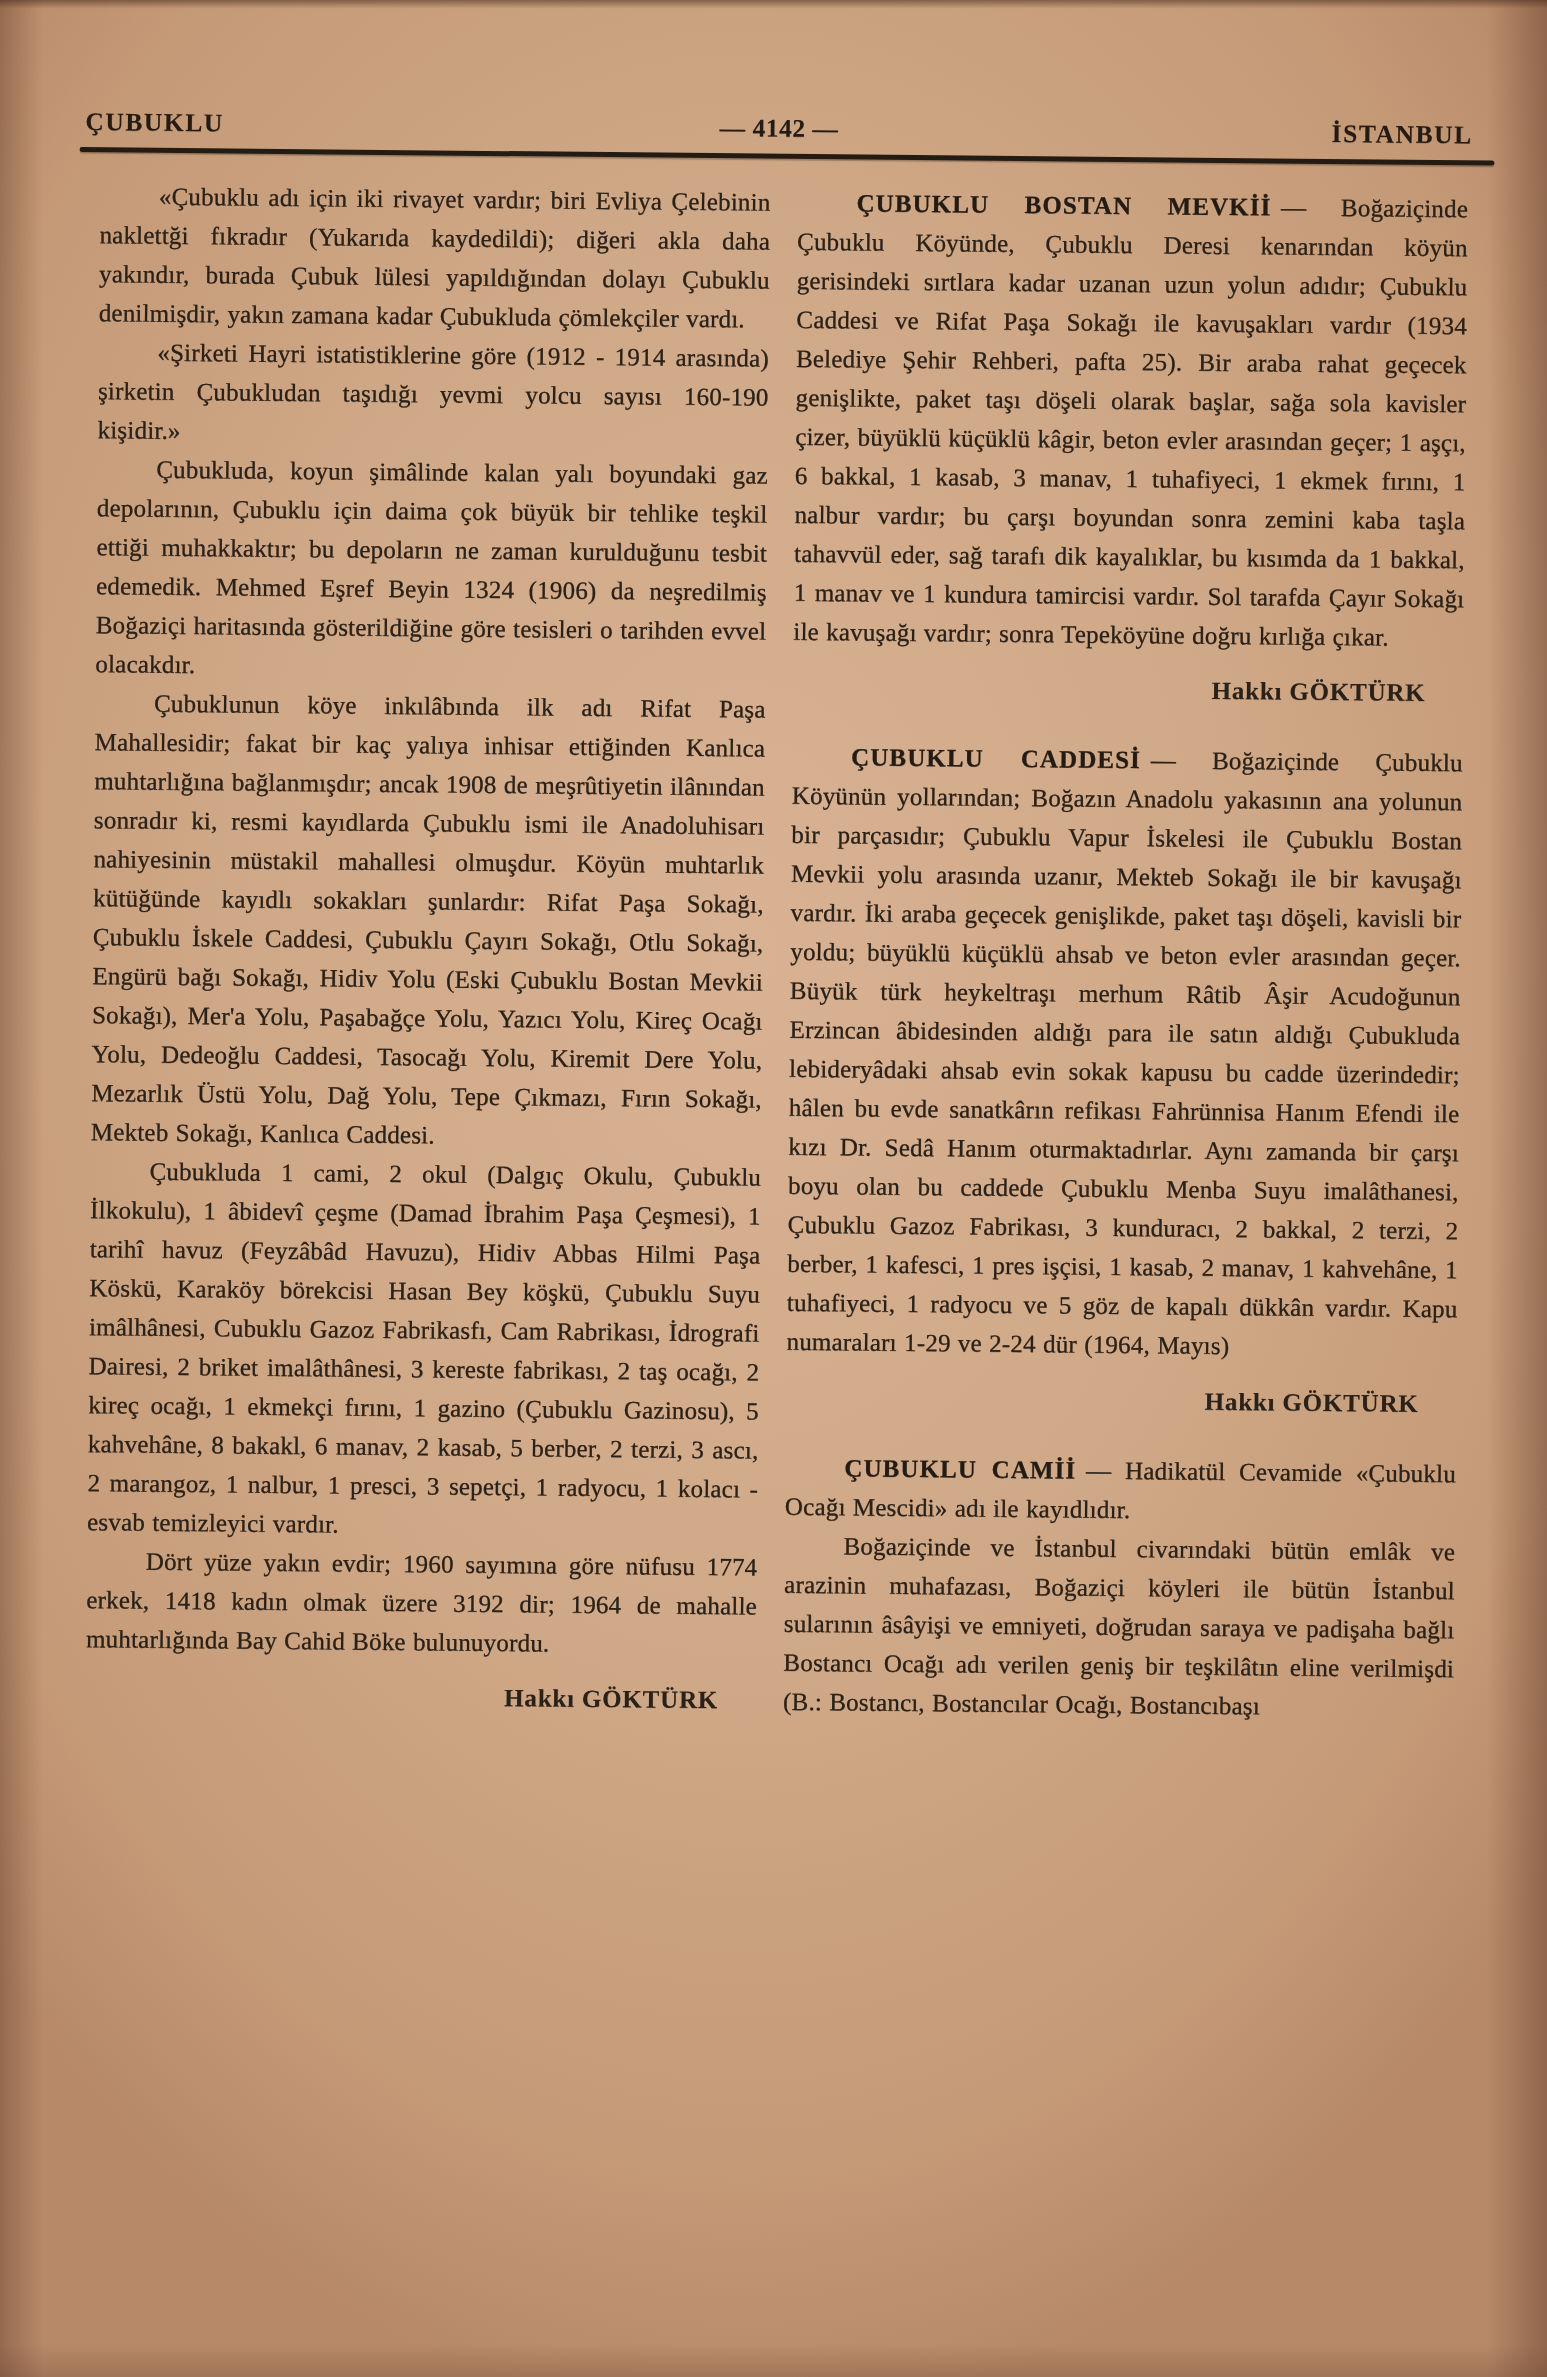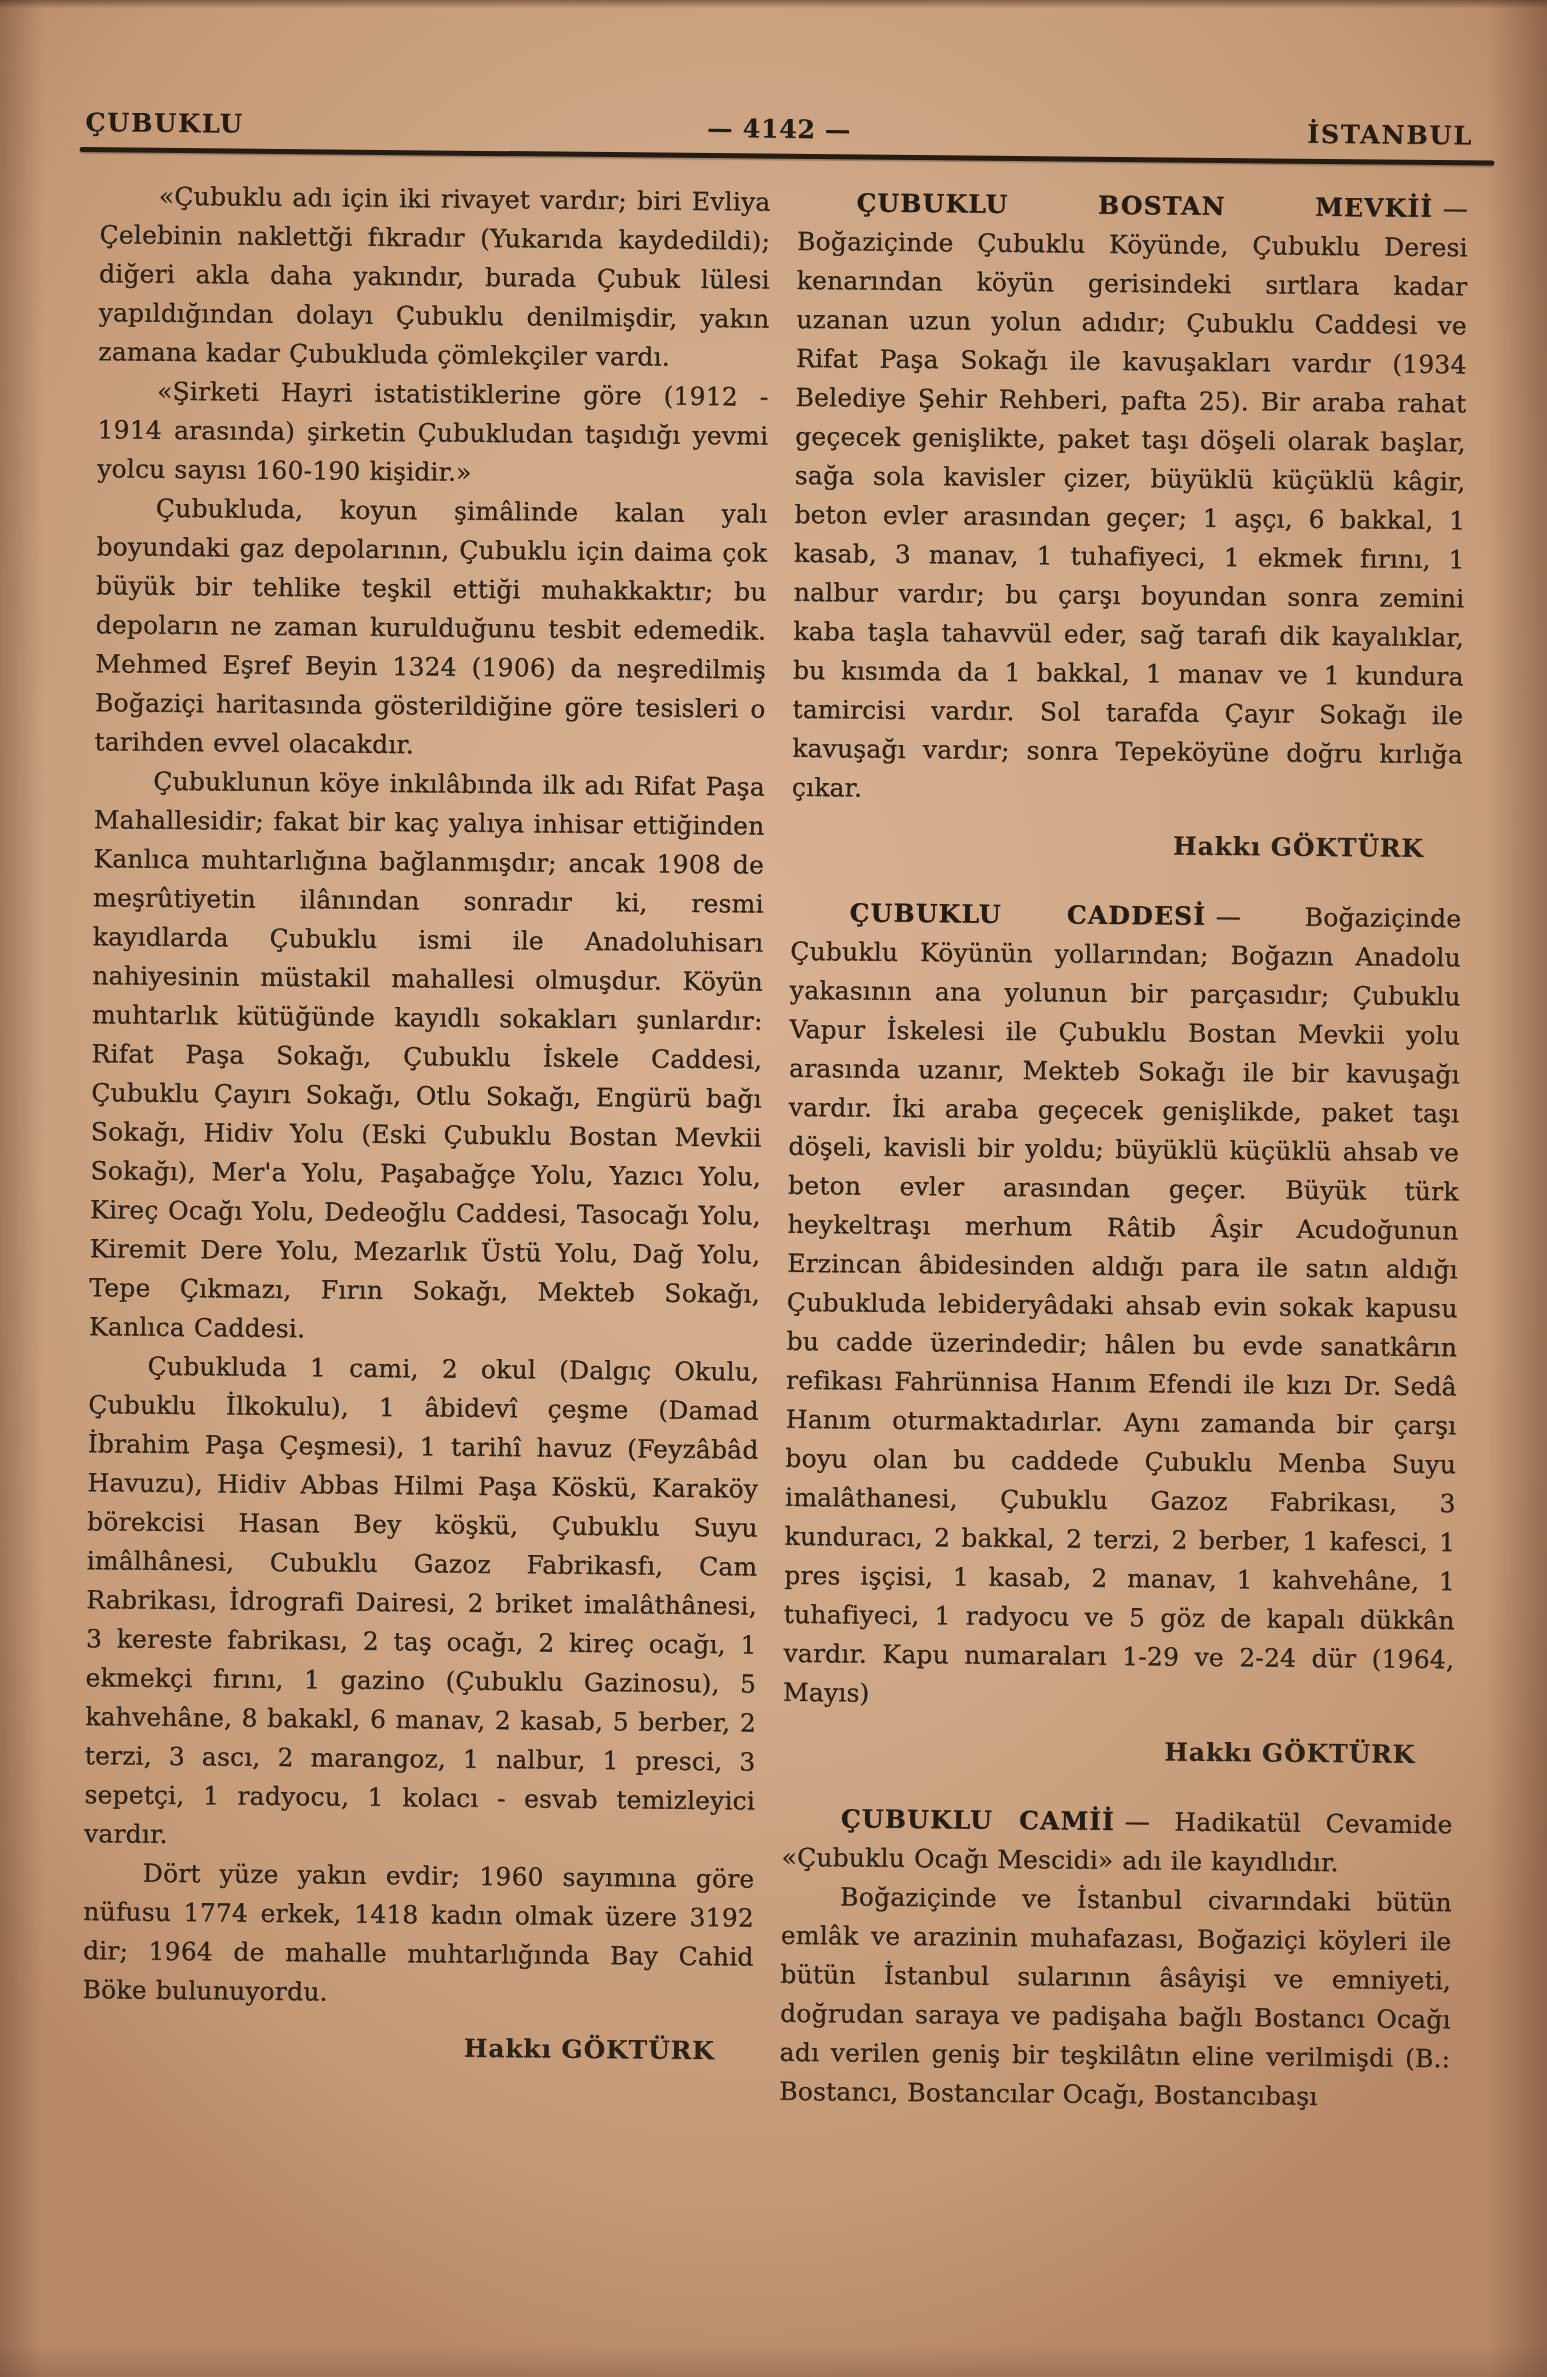--- a/index.html
+++ b/index.html
@@ -8,21 +8,21 @@
     background-color:#c99e7e;
     background:
       linear-gradient(180deg, rgba(70,42,28,.55) 0px, rgba(70,42,28,0) 8.7px),
       linear-gradient(90deg, rgba(92,56,38,.38) 0px, rgba(92,56,38,0) 43px),
       linear-gradient(270deg, rgba(96,58,40,.45) 0px, rgba(96,58,40,0) 60px),
       linear-gradient(0deg, rgba(88,54,36,.25) 0px, rgba(88,54,36,0) 33px),
       radial-gradient(ellipse 1033px 1467px at 48% 40%, #d8b293 0%, #cfa887 50%, #c49976 84%, #b78968 100%);
     font-family:"DejaVu Serif", serif;
     color:#2a2118;
   }
-  .sheet{position:absolute;inset:0;}
+  .sheet{position:absolute;inset:0;font-family:Liberation Serif, serif;}
   .content{
     position:absolute;left:80px;top:107px;width:1415px;
     transform:rotate(0.55deg);transform-origin:0 0;
   }
   .page-header{
     display:grid;grid-template-columns:1fr auto 1fr;align-items:baseline;
     padding:0 22px 0 5.4px;
     font-weight:bold;font-size:25.5px;letter-spacing:1.6px;
     color:#241c14;
     text-shadow:0.3px 0.5px 0.4px rgba(42,28,18,.35);

